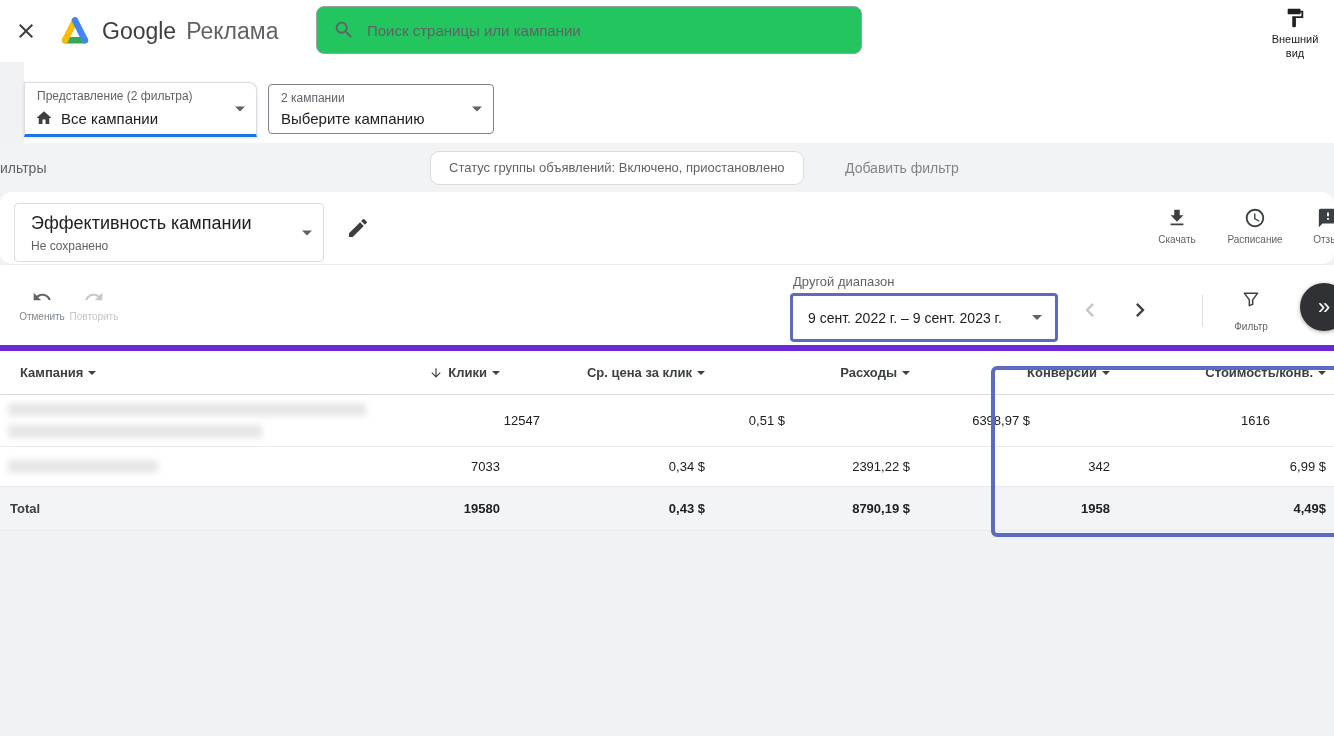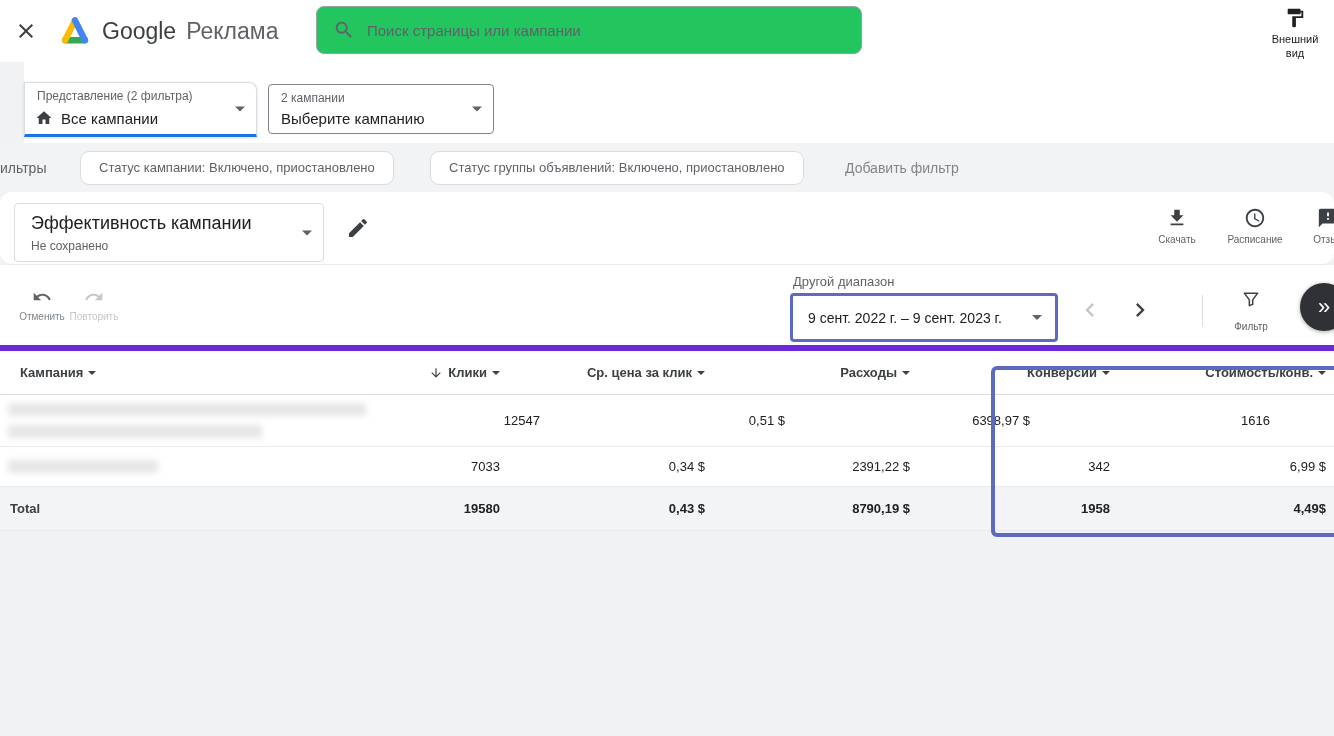--- a/index.html
+++ b/index.html
@@ -172,21 +172,20 @@
     </div>
     <div class="campaign-card">
       <span class="mini-label">2 кампании</span>
       <span class="caret abs-r"></span>
       <span class="camp-value">Выберите кампанию</span>
     </div>
   </div>
 
   <div class="filter-band">
     <span class="fb-label">ильтры</span>
-    <div class="chip c1">Статус кампании: Включено, приостановлено</div>
     <div class="chip c2">Статус группы объявлений: Включено, приостановлено</div>
     <span class="add-filter">Добавить фильтр</span>
   </div>
 
   <div class="report-band">
     <div class="title-card">
       <span class="report-title">Эффективность кампании</span>
       <span class="report-subtitle">Не сохранено</span>
       <span class="caret abs-r"></span>
     </div>

